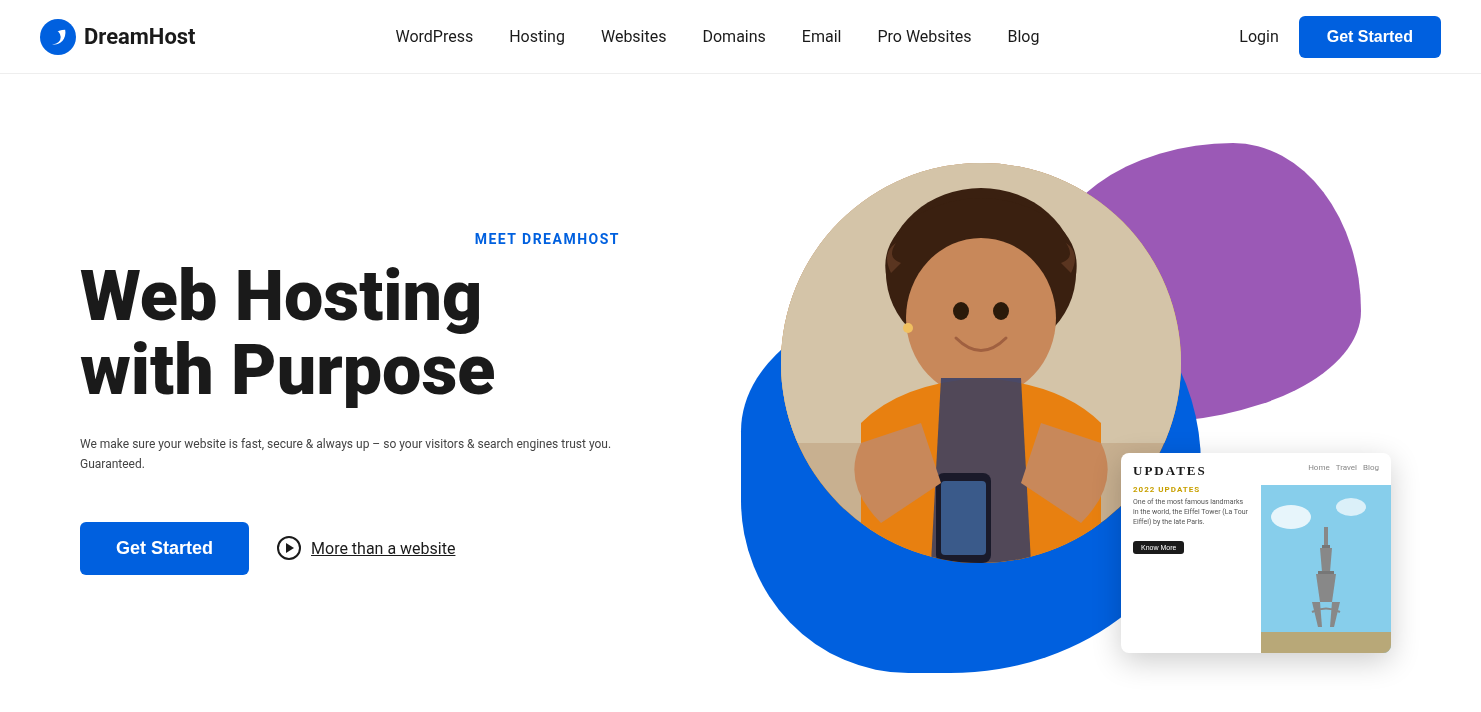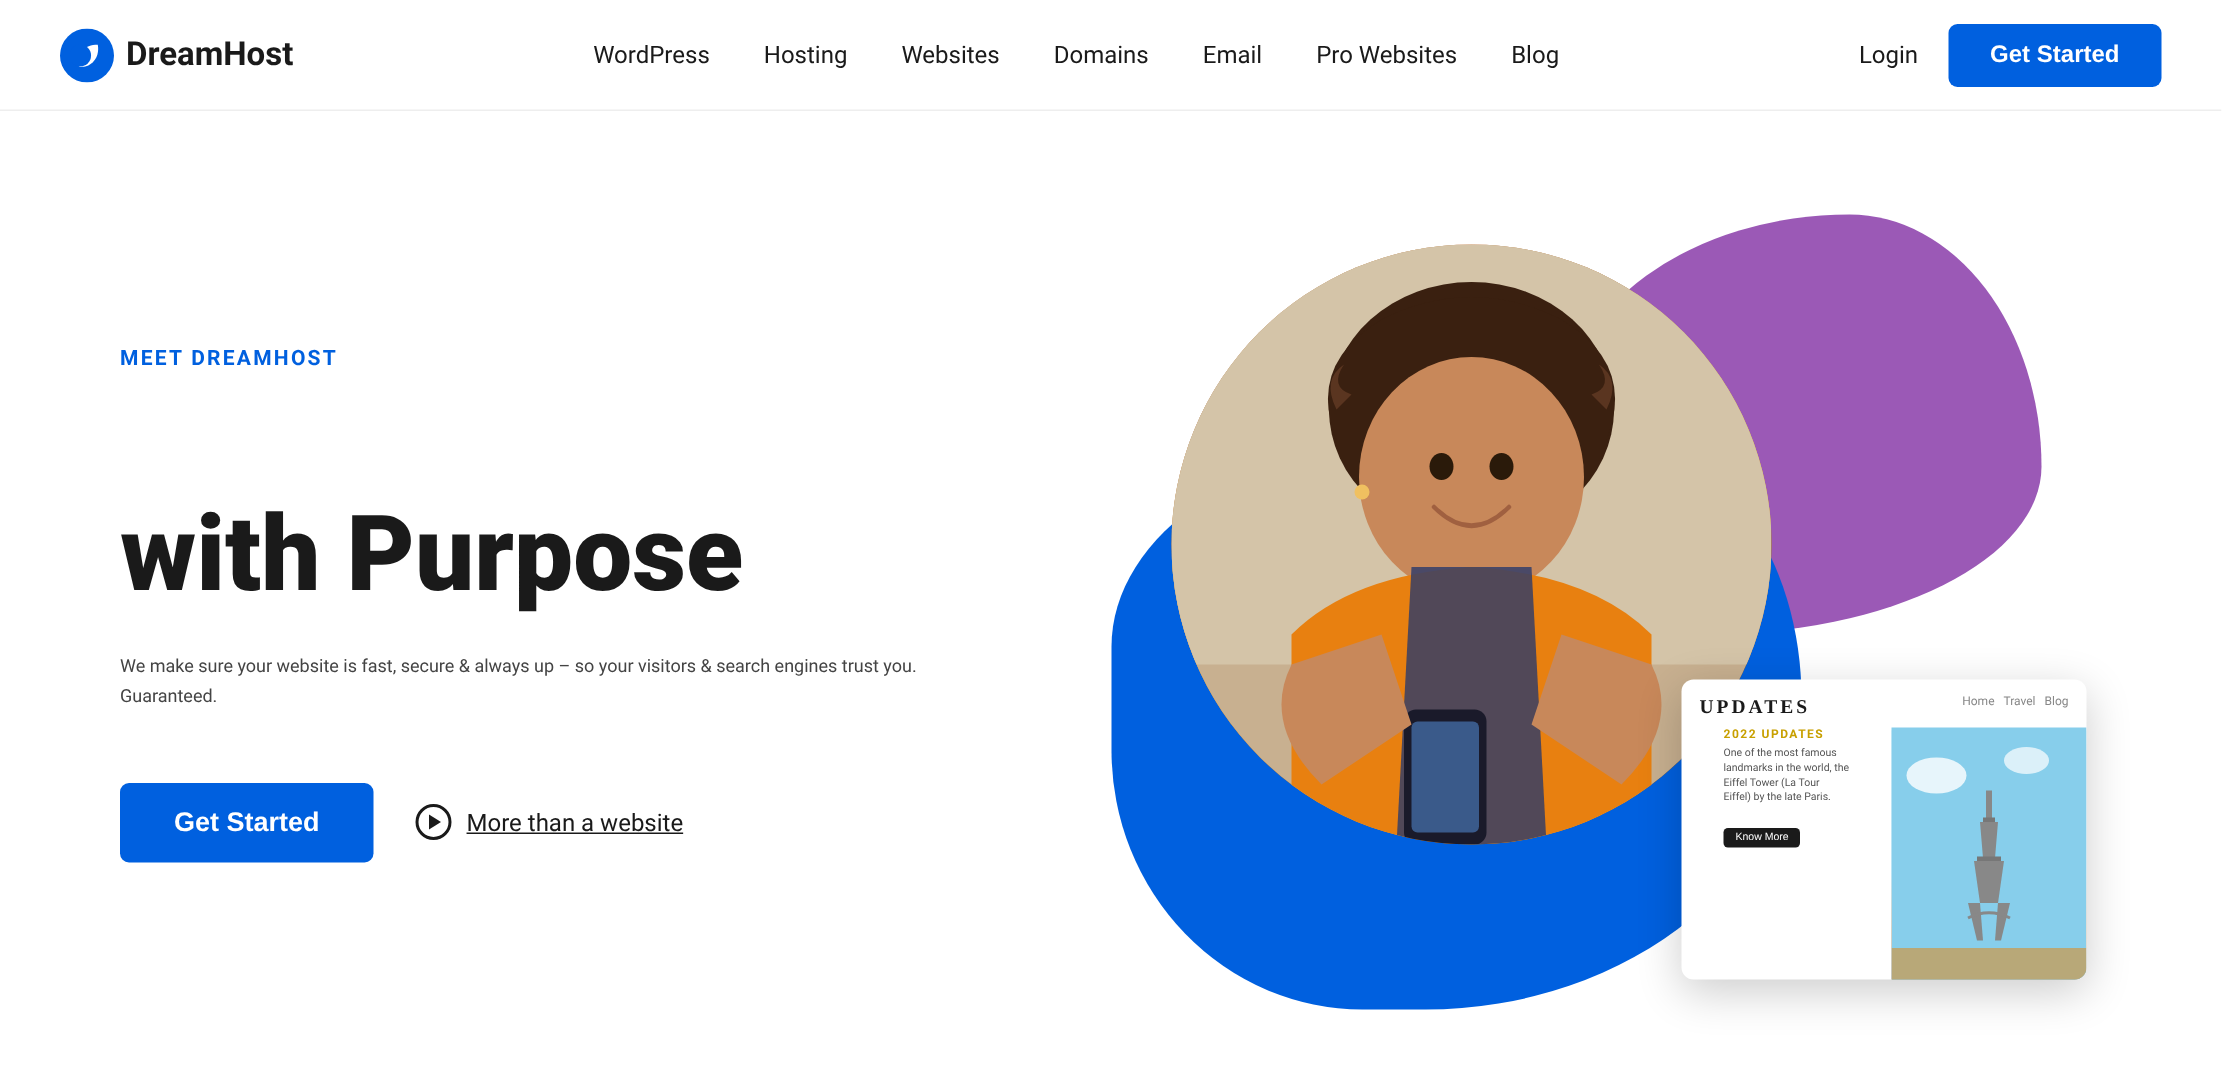--- a/index.html
+++ b/index.html
@@ -22,21 +22,21 @@
       background: #0060df; color: #fff; border: none; border-radius: 6px;
       padding: 12px 28px; font-size: 16px; font-weight: 600; cursor: pointer;
     }
 
     
     .hero {
       display: flex; align-items: center; justify-content: space-between;
       padding: 60px 80px 40px 80px; height: calc(712px - 74px); overflow: hidden;
     }
     .hero-left { max-width: 640px; flex-shrink: 0; }
-    .hero-eyebrow { font-size: 14px; font-weight: 700; color: #0060df; letter-spacing: 1.5px; text-transform: uppercase; margin-bottom: 13px; }
+    .hero-eyebrow { font-size: 14px; font-weight: 700; color: #0060df; letter-spacing: 1.5px; text-transform: uppercase; margin-bottom: 13px; text-align: right; }
     .hero-title { font-size: 70px; font-weight: 900; line-height: 1.05; color: #1a1a1a; margin-bottom: 28px; }
     .hero-subtitle { font-size: 12px; color: #444; line-height: 1.6; max-width: 540px; margin-bottom: 48px; }
     .hero-actions { display: flex; align-items: center; gap: 28px; }
     .hero-cta {
       background: #0060df; color: #fff; border: none; border-radius: 6px;
       padding: 16px 36px; font-size: 18px; font-weight: 700; cursor: pointer;
     }
     .hero-secondary { display: flex; align-items: center; gap: 10px; font-size: 16px; color: #1a1a1a; cursor: pointer; text-decoration: underline; }
     .play-icon {
       width: 24px; height: 24px; border: 2px solid #1a1a1a; border-radius: 50%;
@@ -93,21 +93,21 @@
       display: flex; flex-direction: column;
     }
     .voyage-header {
       padding: 10px 12px 6px;
       display: flex; justify-content: space-between; align-items: flex-start;
     }
     .voyage-title { font-size: 13px; font-weight: 700; letter-spacing: 2px; color: #1a1a1a; font-family: serif; }
     .voyage-nav-links { display: flex; gap: 6px; }
     .voyage-nav-link { font-size: 8px; color: #888; }
     .voyage-body { display: flex; flex: 1; }
-    .voyage-left { padding: 0 28px 10px; width: 140px; }
+    .voyage-left { padding: 0 12px 10px; width: 140px; }
     .voyage-updates { font-size: 8px; font-weight: 700; color: #c8a000; letter-spacing: 1px; margin-bottom: 4px; }
     .voyage-text { font-size: 7px; color: #555; line-height: 1.4; margin-bottom: 8px; }
     .voyage-btn {
       background: #1a1a1a; color: #fff; border: none; border-radius: 3px;
       padding: 3px 8px; font-size: 7px; cursor: pointer;
     }
     .voyage-right { flex: 1; position: relative; }
     .voyage-image-area {
       width: 100%; height: 100%;
       background: linear-gradient(180deg, #87CEEB 0%, #87CEEB 50%, #c8a882 70%, #888 100%);
@@ -145,21 +145,21 @@
   <div class="nav-right">
     <a class="nav-login">Login</a>
     <button class="nav-cta">Get Started</button>
   </div>
 </nav>
 
 <section class="hero">
   <div class="hero-left">
     <p class="hero-eyebrow">MEET DREAMHOST</p>
     <h1 class="hero-title">
-      <br>
+      <span>Web Hosting</span><br>
       <span>with Purpose</span>
     </h1>
     <p class="hero-subtitle">We make sure your website is fast, secure &amp; always up – so your visitors &amp; search engines trust you. Guaranteed.</p>
     <div class="hero-actions">
       <button class="hero-cta">Get Started</button>
       <div class="hero-secondary">
         <div class="play-icon"></div>
         <span>More than a website</span>
       </div>
     </div>

